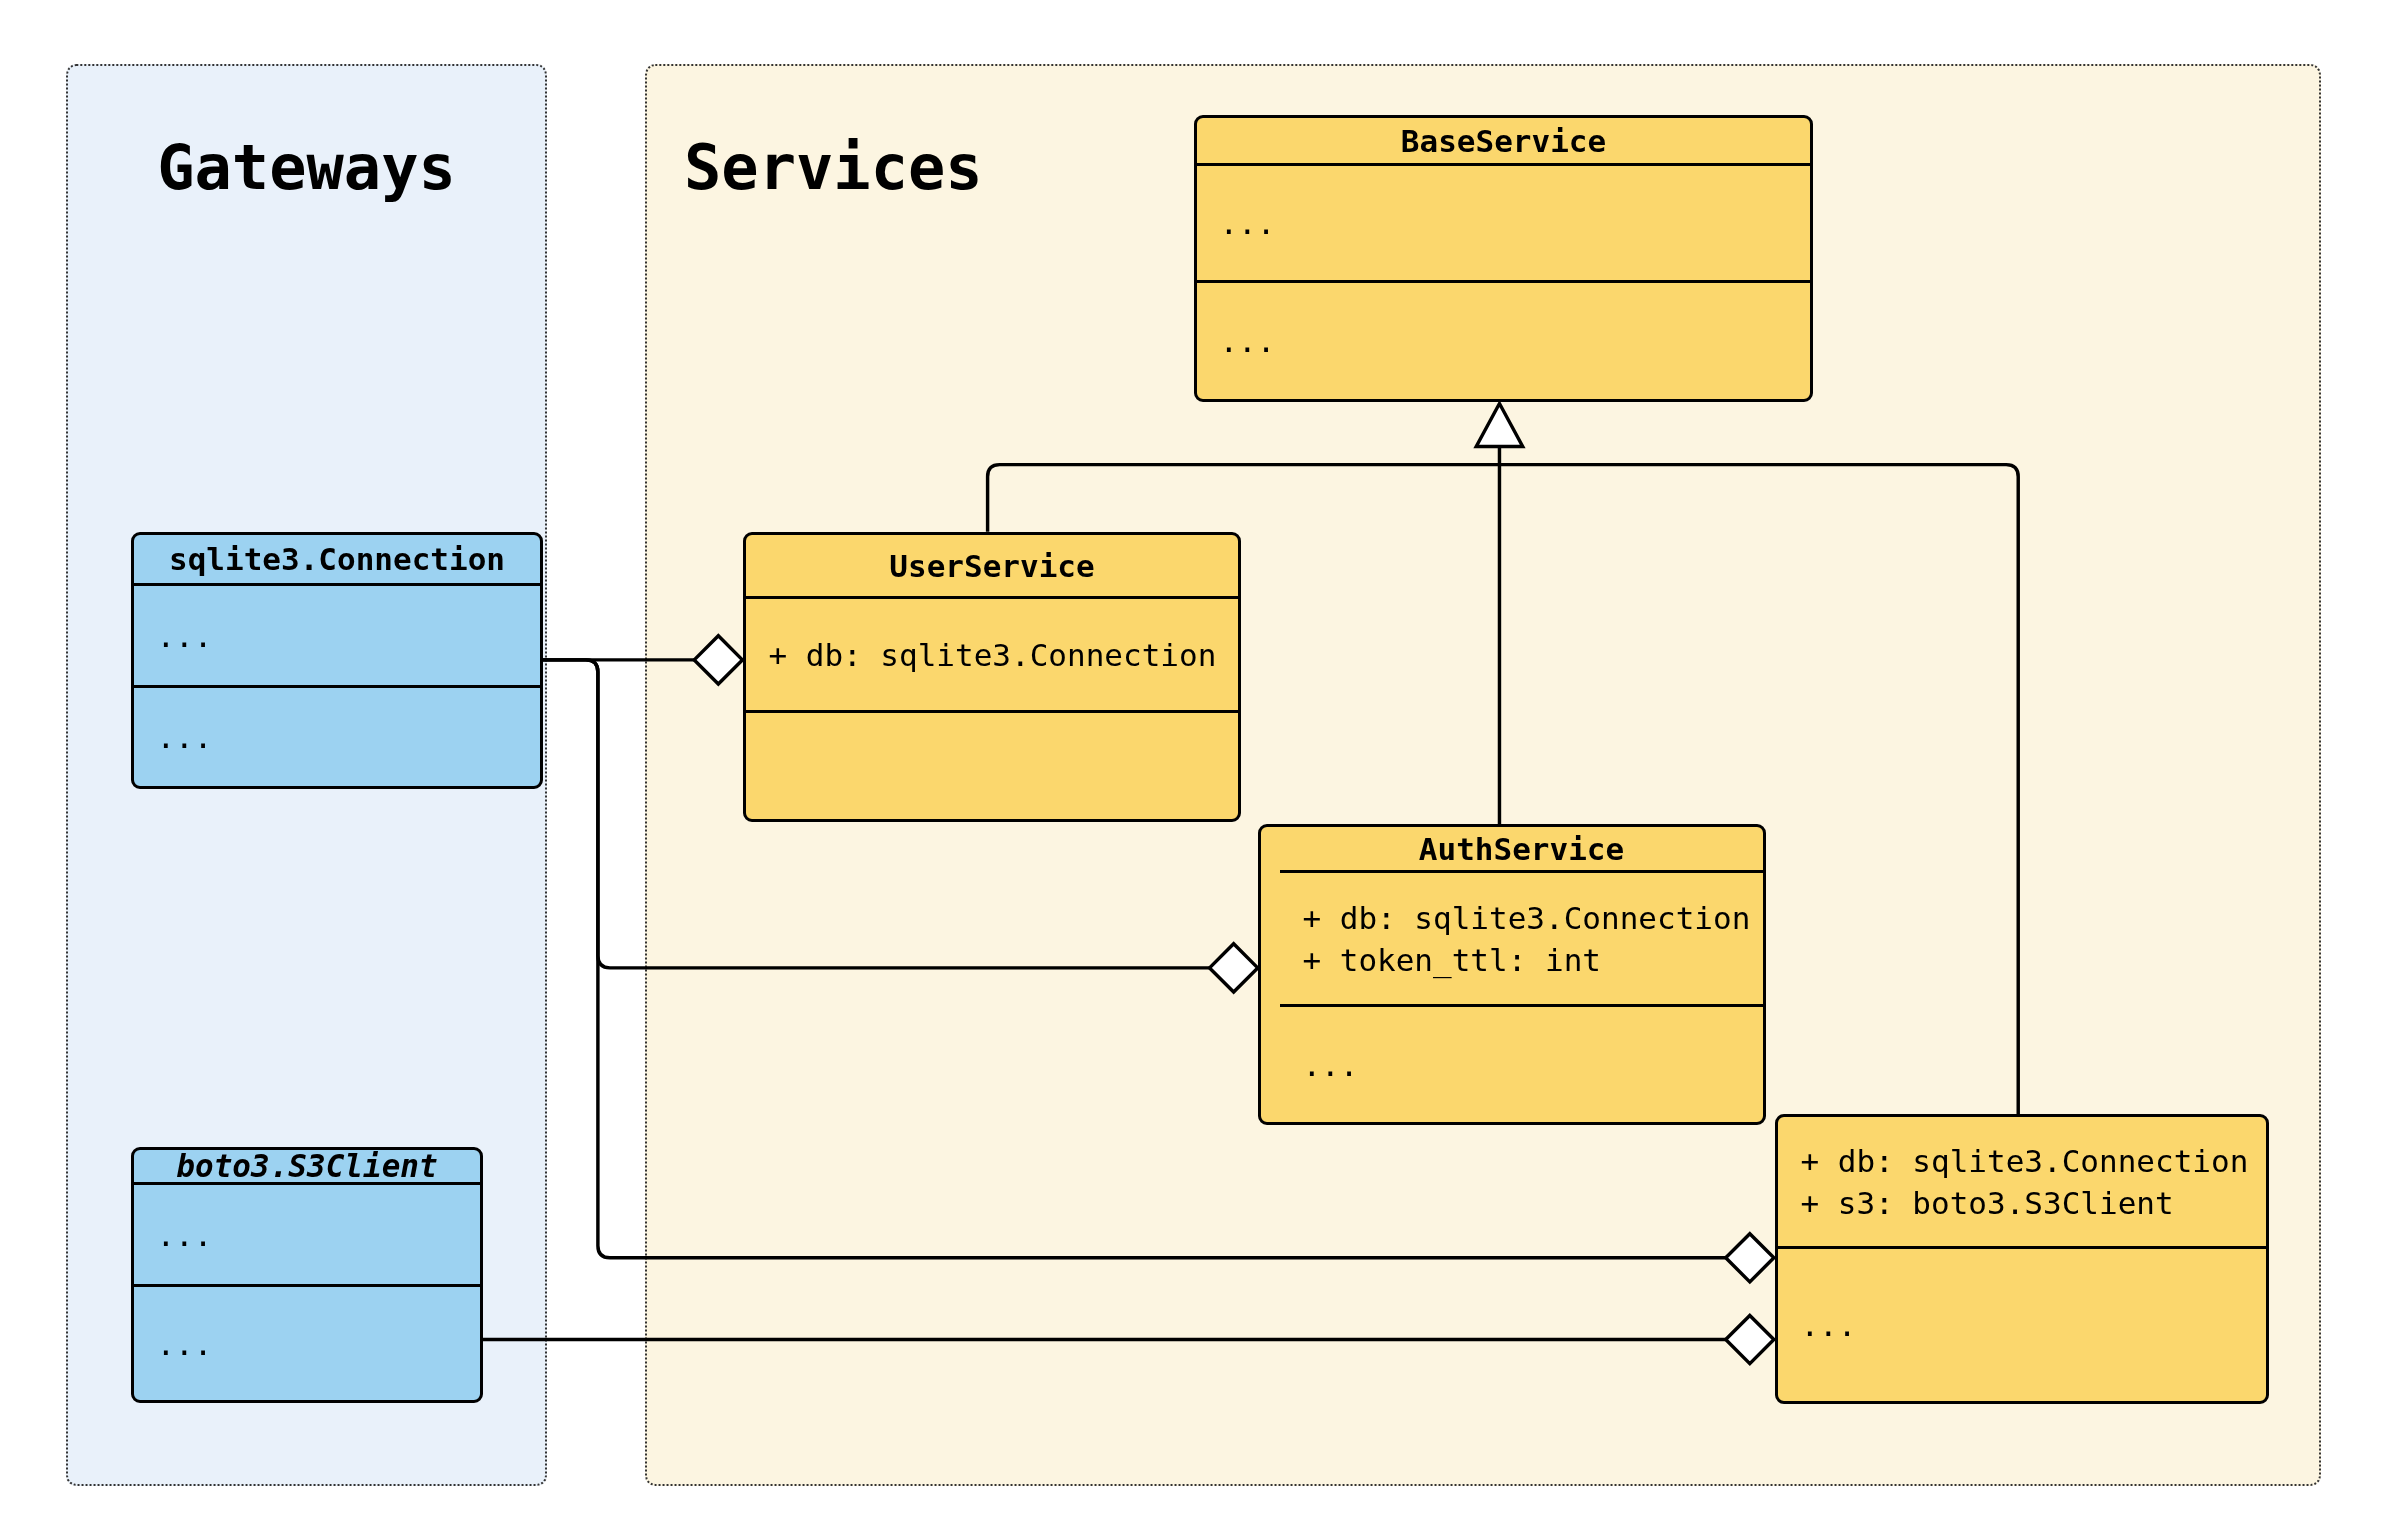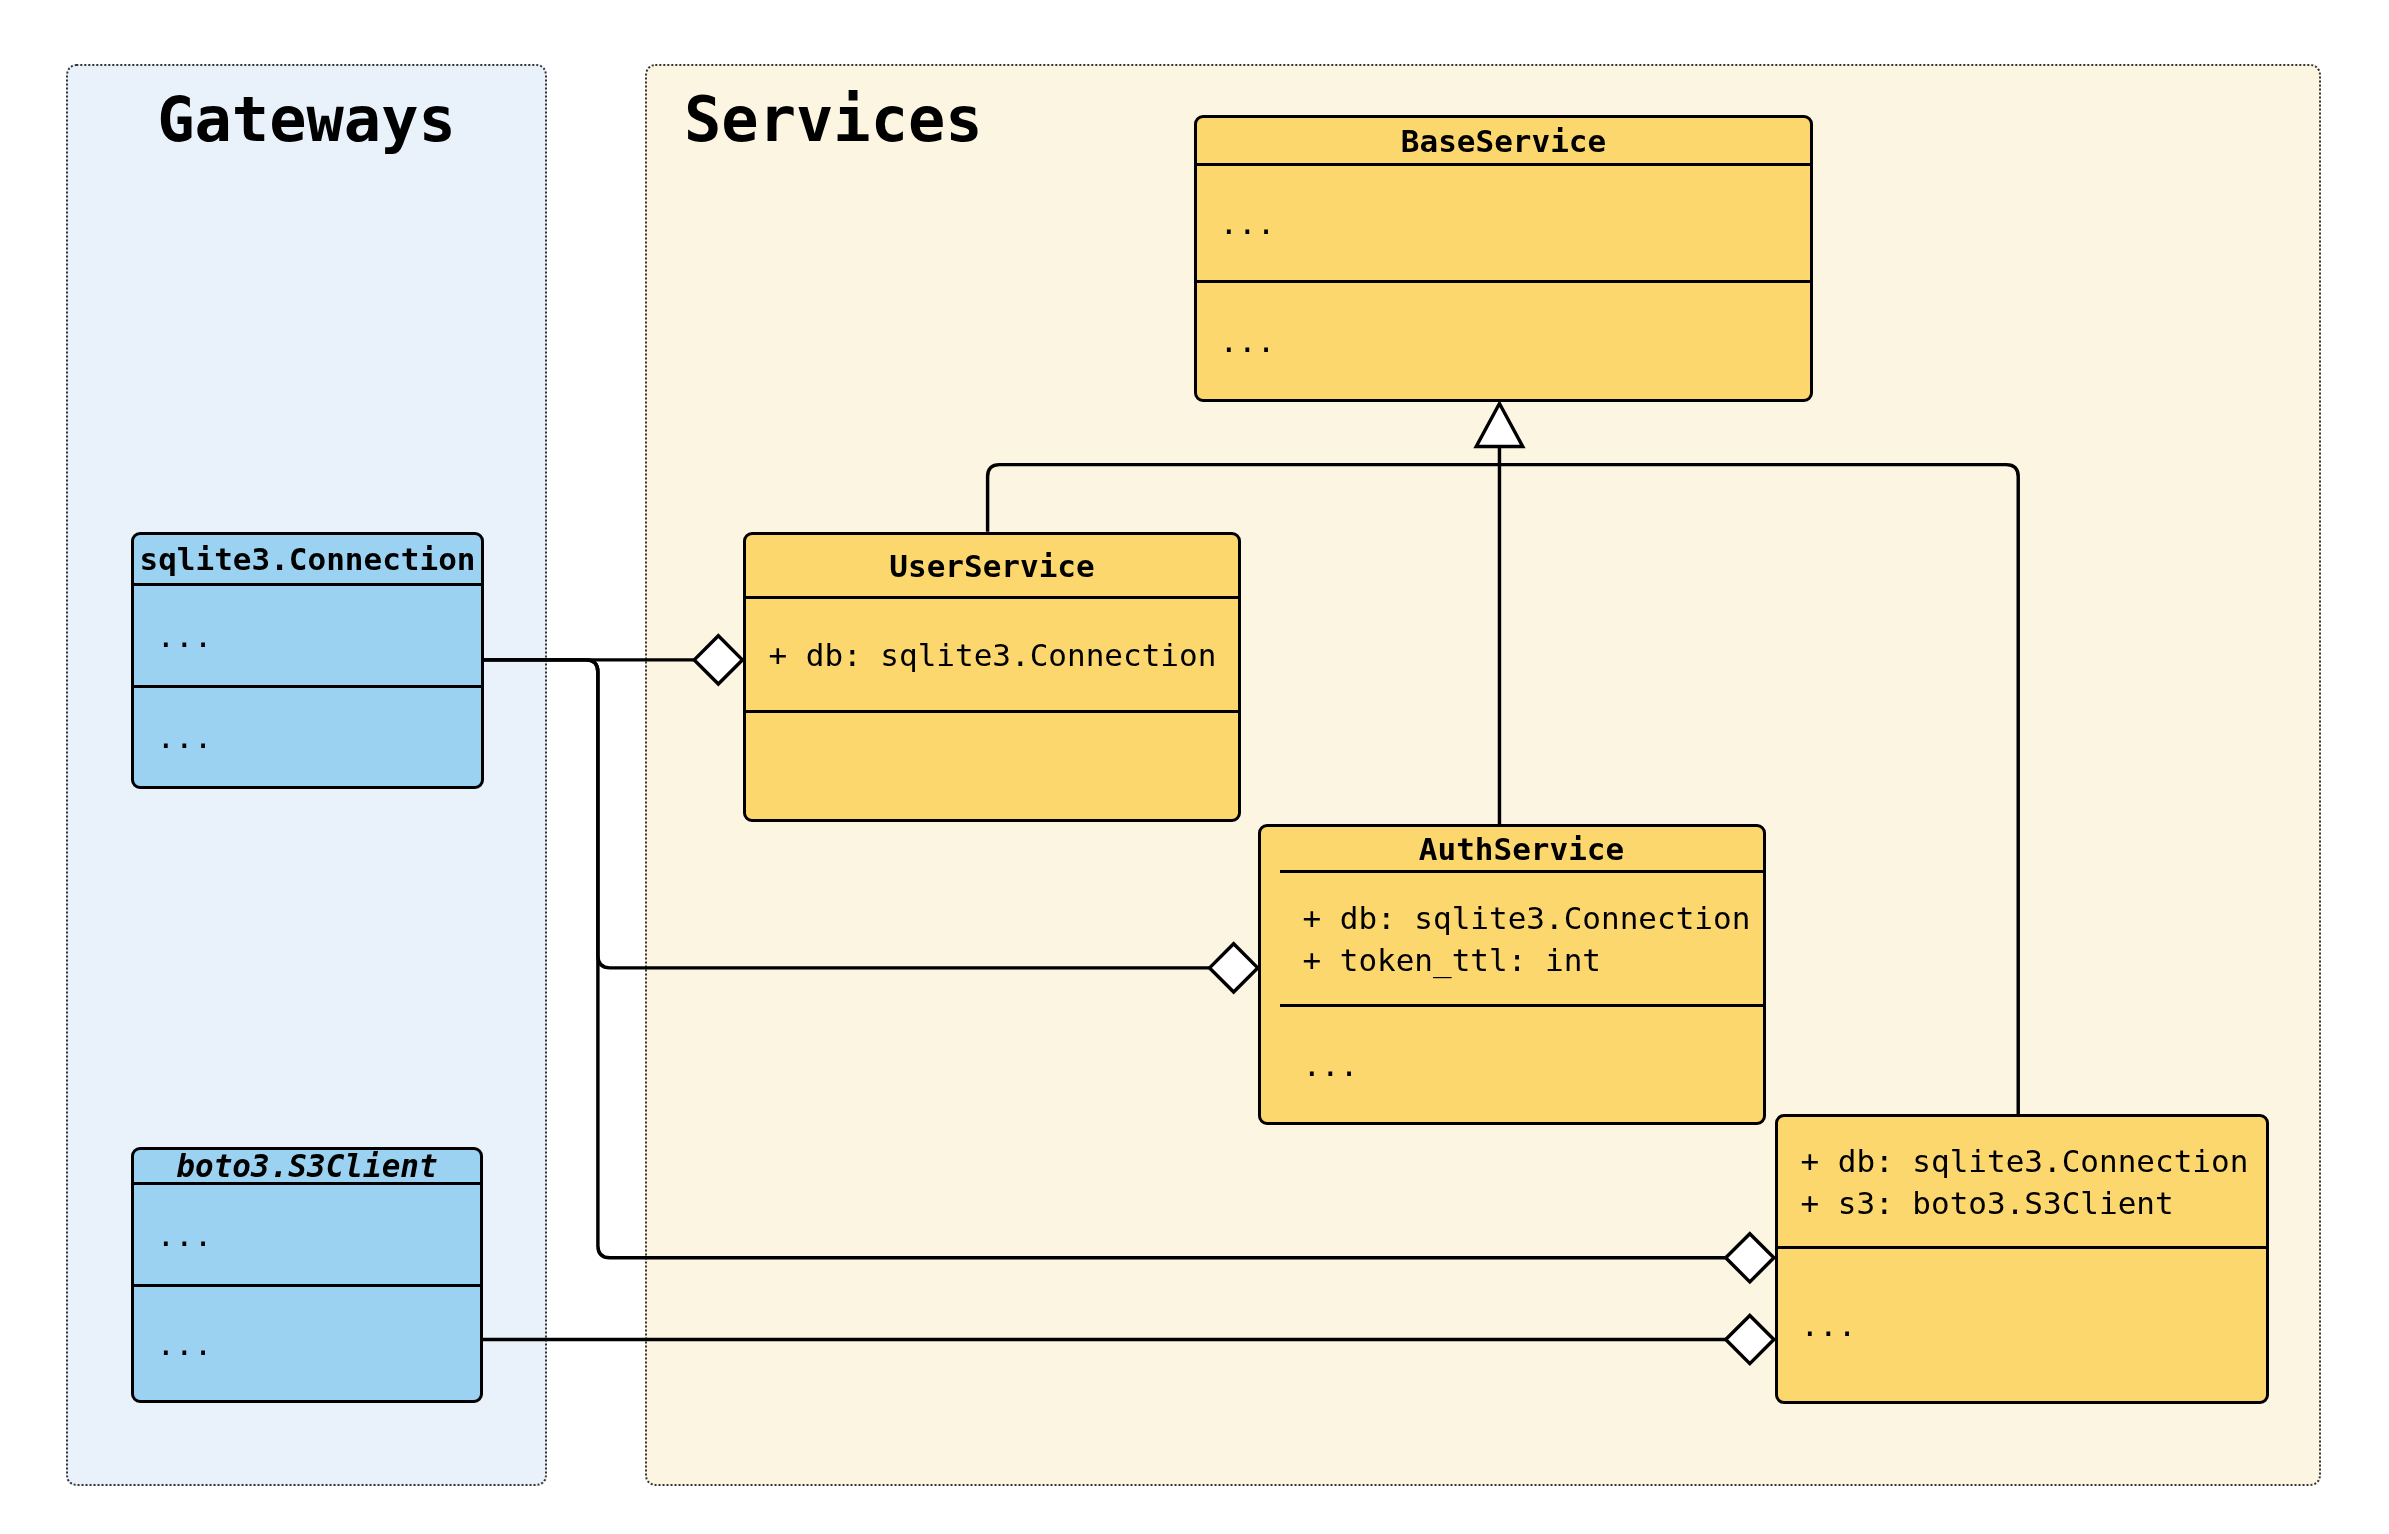--- a/index.html
+++ b/index.html
@@ -16,20 +16,21 @@
     border:2.6px dotted #333;
     border-radius:10.3px;
     box-sizing:border-box;
   }
   .panel-label {
     position:absolute;
     font-size:62px;
     font-weight:bold;
     letter-spacing:0px;
     white-space:nowrap;
+    margin-top:48px;
   }
   #edges {
     position:absolute; left:0; top:0;
     width:2389px; height:1534px;
   }
   #edges path { stroke:#000; stroke-width:4; fill:none; }
   #edges polygon { stroke:#000; stroke-width:4; fill:#fff; stroke-linejoin:miter; }
   .uml-class {
     position:absolute;
     border:3.4px solid #000;
@@ -95,21 +96,21 @@
     <path d="M562,767 L681,767 Q695,767 695,781 L695,1448 Q695,1462 709,1462 L2006,1462"></path>
 
     <path d="M561,1557 L2006,1557"></path>
 
     <polygon points="807,767 835,739 863,767 835,795"></polygon>
     <polygon points="1406,1125 1434,1097 1462,1125 1434,1153"></polygon>
     <polygon points="2006,1462 2034,1434 2062,1462 2034,1490"></polygon>
     <polygon points="2006,1557 2034,1529 2062,1557 2034,1585"></polygon>
   </svg>
 
-  <div class="uml-class blue" style="left:131px; top:532px; width:353px; height:257px;">
+  <div class="uml-class blue" style="left:131px; top:532px; width:412px; height:257px;">
     <div class="cls-title" style="height:51px;">sqlite3.Connection</div>
     <div class="cls-attrs" style="height:102px;">
       <div>...</div>
     </div>
     <div class="cls-methods">
       <div>...</div>
     </div>
   </div>
 
   <div class="uml-class blue" style="left:131px; top:1147px; width:352px; height:256px;">

